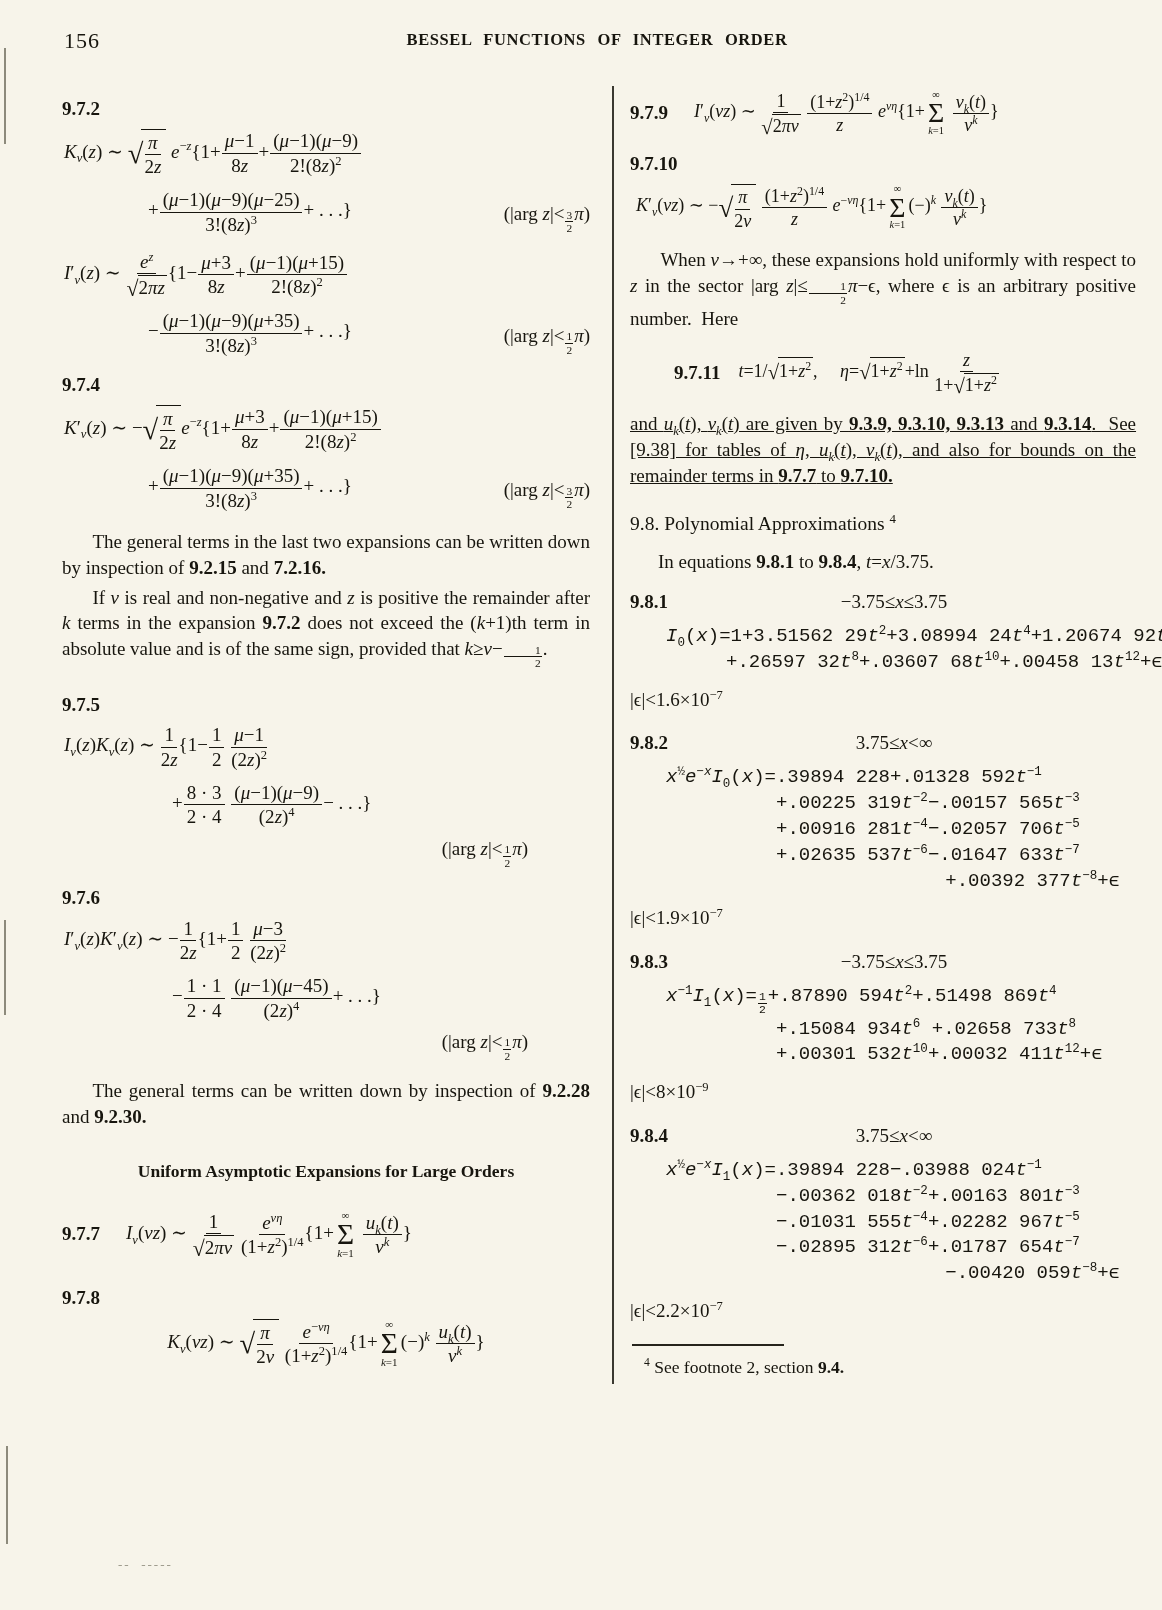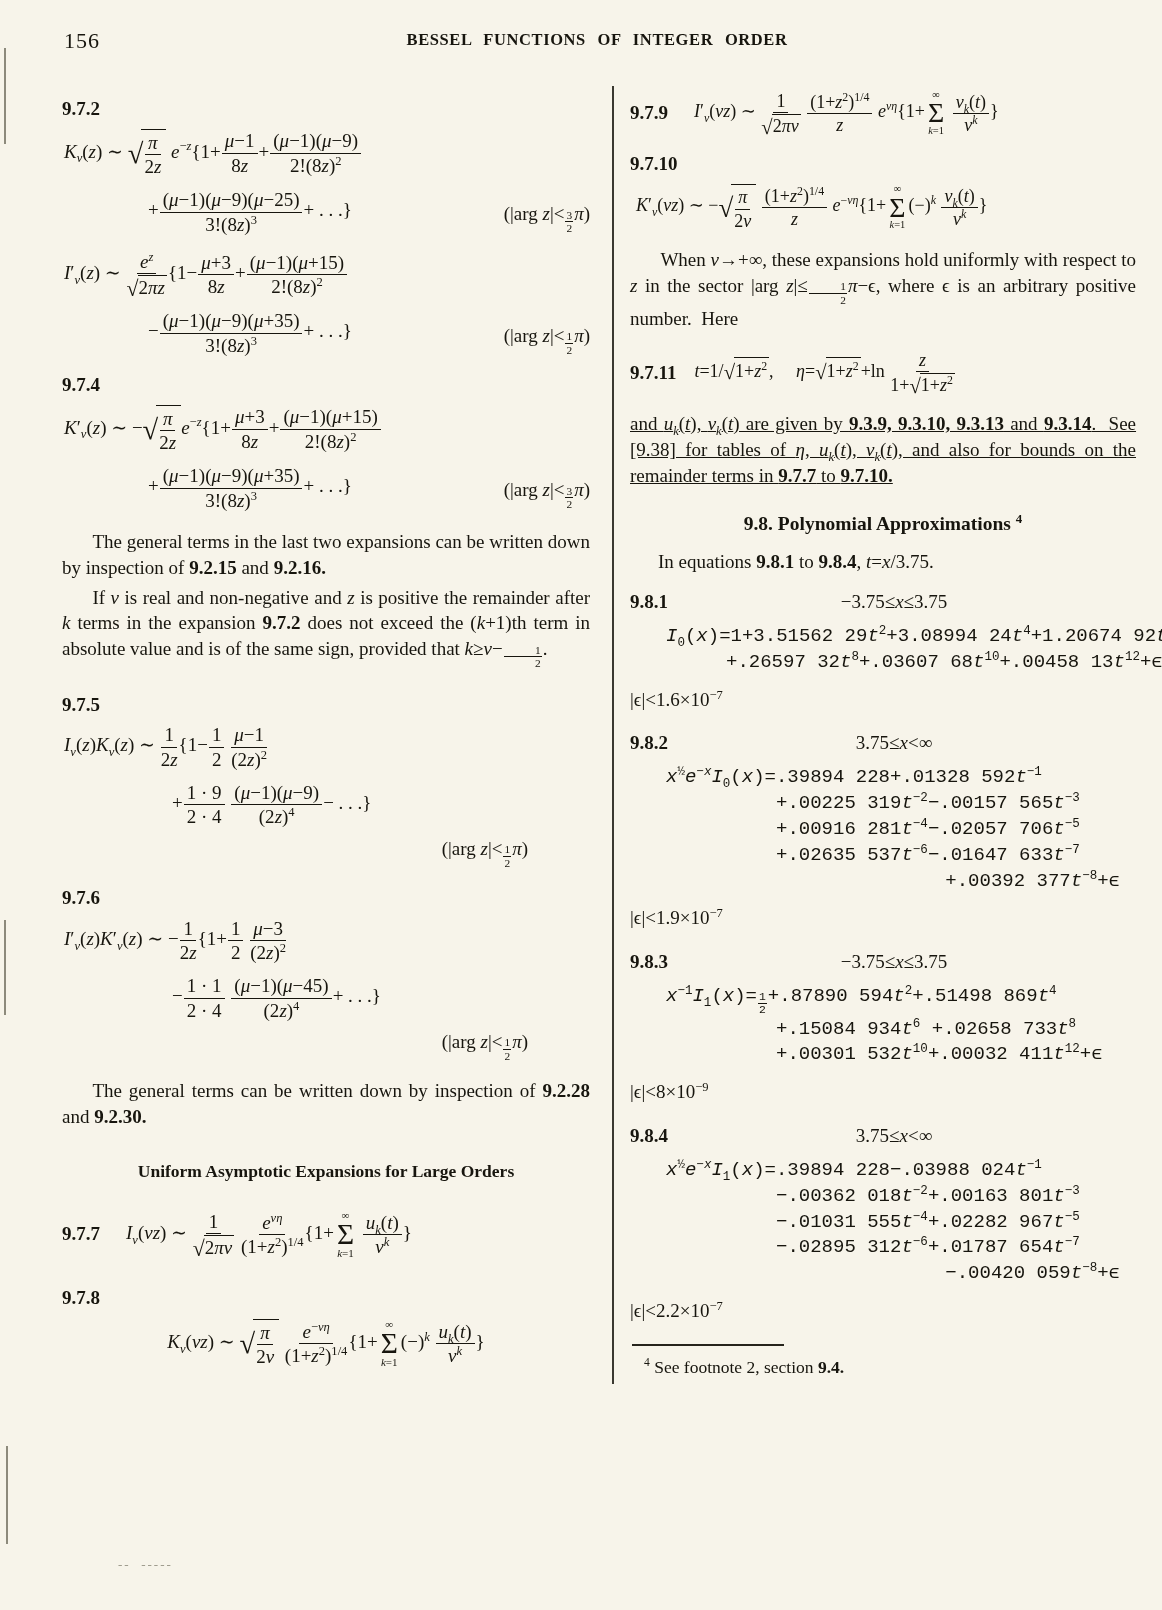--- a/index.html
+++ b/index.html
@@ -21,21 +21,21 @@
   .runtitle{position:absolute;left:0;right:0;top:3px;text-align:center;
     font-weight:bold;font-size:16.5px;letter-spacing:0.6px;word-spacing:7px;}
   
   .cols{display:flex;margin-top:26px;}
   .colL{width:528px;flex:0 0 528px;}
   .colR{width:506px;flex:0 0 506px;margin-left:22px;border-left:2px solid #3a3830;padding-left:16px;}
   
   .para{ text-align:justify; margin:4px 0 4px; }
   .para.ind{ text-indent:1.6em; }
   .subhead{ text-align:center; font-weight:bold; font-size:17.5px; margin:30px 0 18px; }
-  .sechead{ text-align:center; font-weight:bold; font-size:19.5px; margin:22px 0 12px; }
+  .sechead{ font-weight:normal; font-size:19.5px; margin:22px 0 12px; }
   .intro{ padding-left:28px; margin-bottom:10px; }
   
   .eq{ margin:10px 0 16px; }
   .lbl{ font-weight:bold; white-space:nowrap; }
   .l1{ white-space:nowrap; margin-top:7px; padding-left:2px; }
   .row2{ display:flex; justify-content:space-between; align-items:flex-end; white-space:nowrap; margin-top:12px; }
   .row2 .cont{ padding-left:86px; }
   .condline{ text-align:right; padding-right:62px; margin-top:8px; white-space:nowrap; }
   .eq-inline{ display:flex; align-items:center; white-space:nowrap; margin:14px 0; }
   .eq-inline .lbl{ margin-right:26px; }
@@ -161,41 +161,41 @@
                 <span class="n">(<i>μ</i>−1)(<i>μ</i>−9)(<i>μ</i>+35)</span>
                 <span class="d">3!(8<i>z</i>)<sup>3</sup></span>
               </span>+ . . .}</span>
           <span class="cond">(|arg <i>z</i>|&lt;<span class="f sf">
                 <span class="n">3</span>
                 <span class="d">2</span>
               </span><i>π</i>)</span>
         </div>
       </div>
 
-      <div class="para ind" style="margin-top:18px;">The general terms in the last two expansions can be written down by inspection of <b>9.2.15</b> and <b>9.2.16.</b></div>
+      <div class="para ind" style="margin-top:18px;">The general terms in the last two expansions can be written down by inspection of <b>9.2.15</b> and <b>7.2.16.</b></div>
       <div class="para ind">If <i>ν</i> is real and non-negative and <i>z</i> is positive the remainder after <i>k</i> terms in the expansion <b>9.7.2</b> does not exceed the (<i>k</i>+1)th term in absolute value and is of the same sign, provided that <i>k</i>≥<i>ν</i>−<span class="f sf">
             <span class="n">1</span>
             <span class="d">2</span>
           </span>.</div>
 
       <div class="eq" style="margin-top:22px;">
         <div class="lbl">9.7.5</div>
         <div class="l1"><i>I</i><sub><i>ν</i></sub>(<i>z</i>)<i>K</i><sub><i>ν</i></sub>(<i>z</i>) ∼ <span class="f">
               <span class="n">1</span>
               <span class="d">2<i>z</i></span>
             </span>{1−<span class="f">
               <span class="n">1</span>
               <span class="d">2</span>
             </span> <span class="f">
               <span class="n"><i>μ</i>−1</span>
               <span class="d">(2<i>z</i>)<sup>2</sup></span>
             </span></div>
         <div class="row2">
           <span class="cont" style="padding-left:110px;">+<span class="f">
-                <span class="n">1 · 9</span>
+                <span class="n">8 · 3</span>
                 <span class="d">2 · 4</span>
               </span> <span class="f">
                 <span class="n">(<i>μ</i>−1)(<i>μ</i>−9)</span>
                 <span class="d">(2<i>z</i>)<sup>4</sup></span>
               </span>−  . . .}</span>
           <span></span>
         </div>
         <div class="condline">(|arg <i>z</i>|&lt;<span class="f sf">
               <span class="n">1</span>
               <span class="d">2</span>
@@ -309,21 +309,21 @@
               <span class="d"><i>ν</i><sup><i>k</i></sup></span>
             </span>}</div>
       </div>
 
       <div class="para ind" style="margin-top:16px;">When <i>ν</i>→+∞, these expansions hold uniformly with respect to <i>z</i> in the sector |arg <i>z</i>|≤<span class="f sf">
             <span class="n">1</span>
             <span class="d">2</span>
           </span><i>π</i>−ϵ, where ϵ is an arbitrary positive number.&nbsp; Here</div>
 
       <div class="eq-inline" style="margin-top:18px;">
-        <span class="lbl" style="margin-right:18px;">9.7.11</span>
+        <span class="lbl" style="margin-right:18px;margin-left:44px;">9.7.11</span>
         <span class="eq-sm"><i>t</i>=1/<span class="rt2">√</span><span class="ovd">1+<i>z</i><sup>2</sup></span>,&nbsp;&nbsp;&nbsp;&nbsp;&nbsp;<i>η</i>=<span class="rt2">√</span><span class="ovd">1+<i>z</i><sup>2</sup></span>+ln <span class="f">
               <span class="n"><i>z</i></span>
               <span class="d">1+<span class="rt2">√</span><span class="ovd">1+<i>z</i><sup>2</sup></span></span>
             </span></span>
       </div>
 
       <div class="para" style="margin-top:16px;text-decoration:underline;">and <i>u</i><sub><i>k</i></sub>(<i>t</i>), <i>v</i><sub><i>k</i></sub>(<i>t</i>) are given by <b>9.3.9, 9.3.10, 9.3.13</b> and <b>9.3.14</b>.&nbsp; See [9.38] for tables of <i>η</i>, <i>u</i><sub><i>k</i></sub>(<i>t</i>), <i>v</i><sub><i>k</i></sub>(<i>t</i>), and also for bounds on the remainder terms in <b>9.7.7</b> to <b>9.7.10.</b></div>
 
       <div class="sechead">9.8. Polynomial Approximations <sup>4</sup></div>
       <div class="intro">In equations <b>9.8.1</b> to <b>9.8.4</b>, <i>t</i>=<i>x</i>/3.75.</div>

